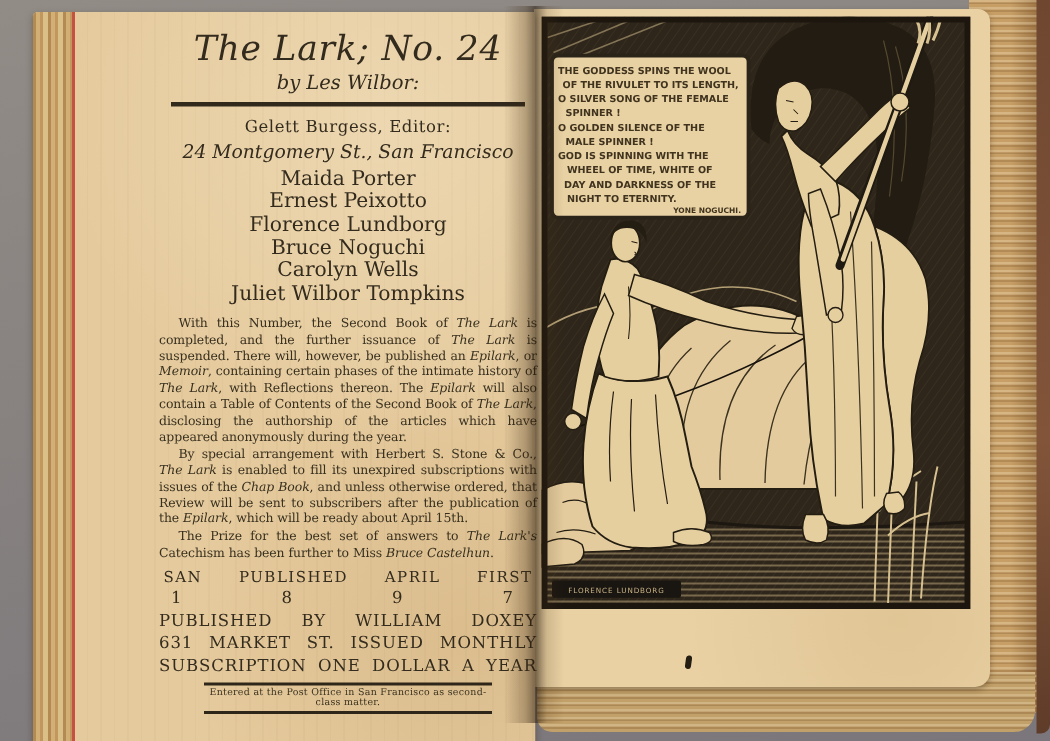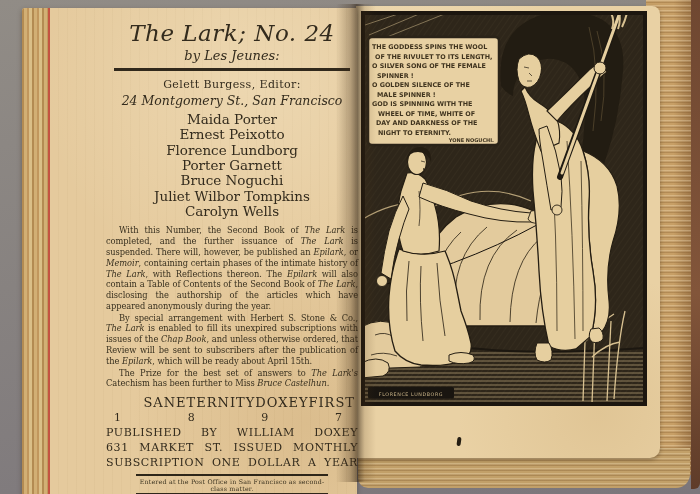--- a/index.html
+++ b/index.html
@@ -62,21 +62,21 @@
   .lp-byline{font-style:italic;font-size:13px;text-align:center;margin-top:2px;}
   .lp-rule{height:2.5px;background:#31291c;width:94%;margin:5px auto 7px;}
   .lp-editor{font-size:11px;text-align:center;letter-spacing:.4px;}
   .lp-address{font-style:italic;font-size:12.5px;text-align:center;margin-top:2px;}
   .lp-names{list-style:none;margin:4px 0 0;padding:0;text-align:center;}
   .lp-names li{font-size:13.5px;line-height:1.14;}
   .lp-names li.italic{}
   .lp-para{font-size:8.3px;line-height:1.3;letter-spacing:-.05px;text-align:justify;text-indent:13px;color:#38301f;margin:0;}
   .lp-para + .lp-para{margin-top:1px;}
   .lp-para:first-of-type{margin-top:6px;}
-  .imprint-row{display:flex;justify-content:flex-end;font-size:13px;letter-spacing:1px;margin-top:6px;padding:0 3px;}
+  .imprint-row{display:flex;justify-content:space-between;font-size:10px;letter-spacing:1px;margin-top:6px;padding:0 3px;}
   .year-row{display:flex;justify-content:space-between;font-size:11px;margin-top:1px;padding:0 16px 0 8px;}
   .imprint-line{font-size:11px;letter-spacing:.6px;word-spacing:2px;text-align:justify;text-align-last:justify;margin-top:2px;}
   .postal{margin:5px auto 0;width:76%;border-top:2.5px solid #2e2619;border-bottom:2.5px solid #2e2619;
           font-size:6.3px;text-align:center;padding:1.5px 0;color:#3a321f;letter-spacing:.2px;}
   
   .woodcut{position:absolute;left:5px;top:5px;width:286px;height:395px;display:block;}
   .ink-mark{position:absolute;left:101px;top:431px;width:4px;height:9px;background:#241d12;border-radius:2px;transform:rotate(8deg);}
 </style>
 </head>
 <body>
@@ -212,43 +212,42 @@
   </svg>
   <div class="ink-mark"></div>
 </div>
 
 <div class="left-page">
   <div class="deckle"></div>
   <div class="red-line"></div>
 
   <div class="lp-content">
     <div class="lp-title">The Lark; No. 24</div>
-    <div class="lp-byline">by Les Jeunes:</div>
+    <div class="lp-byline">by Les Wilbor:</div>
     <div class="lp-rule"></div>
     <div class="lp-editor">Gelett Burgess, Editor:</div>
     <div class="lp-address">24 Montgomery St., San Francisco</div>
 
     <ul class="lp-names">
       <li>Maida Porter</li>
       <li class="italic">Ernest Peixotto</li>
       <li class="italic">Florence Lundborg</li>
-      <li>Porter Garnett</li>
       <li>Bruce Noguchi</li>
+      <li>Carolyn Wells</li>
       <li>Juliet Wilbor Tompkins</li>
-      <li>Carolyn Wells</li>
     </ul>
 
     <p class="lp-para"><span>With this Number, the Second Book of </span><i>The Lark</i><span> is completed, and the further issuance of </span><i>The Lark</i><span> is suspended.  There will, however, be published an </span><i>Epilark</i><span>, or </span><i>Memoir</i><span>, containing certain phases of the intimate history of </span><i>The Lark</i><span>, with Reflections thereon.  The </span><i>Epilark</i><span> will also contain a Table of Contents of the Second Book of </span><i>The Lark</i><span>, disclosing the authorship of the articles which have appeared anonymously during the year.</span></p>
     <p class="lp-para"><span>By special arrangement with Herbert S. Stone &amp; Co., </span><i>The Lark</i><span> is enabled to fill its unexpired subscriptions with issues of the </span><i>Chap Book</i><span>, and unless otherwise ordered, that Review will be sent to subscribers after the publication of the </span><i>Epilark</i><span>, which will be ready about April 15th.</span></p>
     <p class="lp-para"><span>The Prize for the best set of answers to </span><i>The Lark's</i><span> Catechism has been further to Miss </span><i>Bruce Castelhun</i><span>.</span></p>
 
     <div class="imprint-row">
       <span>SAN</span>
-      <span>ETERNITY</span>
-      <span>DOXEY</span>
+      <span>PUBLISHED</span>
+      <span>APRIL</span>
       <span>FIRST</span>
     </div>
     <div class="year-row">
       <span>1</span>
       <span>8</span>
       <span>9</span>
       <span>7</span>
     </div>
     <div class="imprint-line">PUBLISHED BY WILLIAM DOXEY</div>
     <div class="imprint-line">631 MARKET ST. ISSUED MONTHLY</div>

